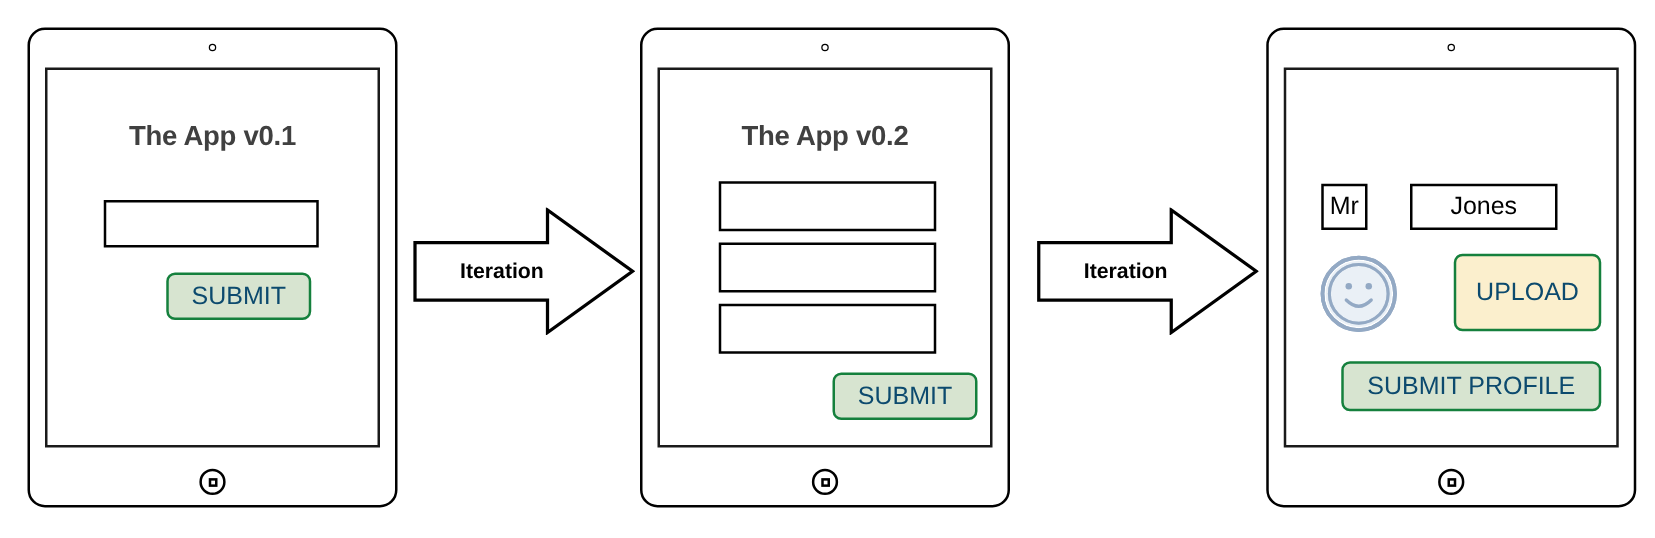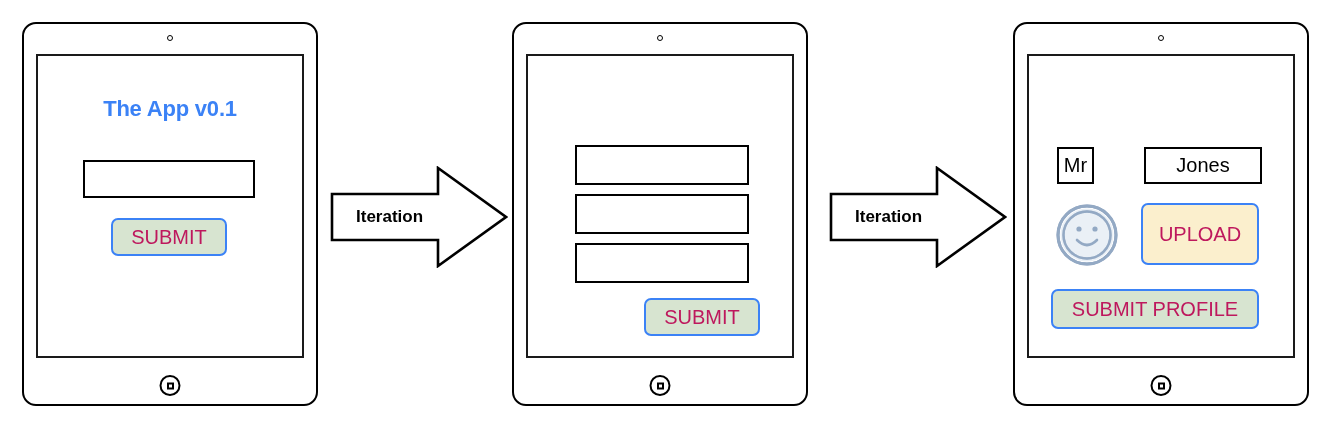--- a/index.html
+++ b/index.html
@@ -86,21 +86,21 @@
     overflow: hidden;
   }
 
   .app-title {
     position: absolute;
     left: 0;
     right: 0;
     text-align: center;
     font-size: 22px;
     font-weight: bold;
-    color: #3b82f6;
+    color: #404040;
     letter-spacing: -0.2px;
     white-space: nowrap;
   }
 
   
   .field {
     position: absolute;
     box-sizing: border-box;
     border: 2.5px solid #000000;
     background: #ffffff;
@@ -112,28 +112,29 @@
     font-size: 20px;
     color: #000000;
     height: 100%;
     white-space: nowrap;
   }
 
   
   .btn {
     position: absolute;
     box-sizing: border-box;
-    border: 2px solid #3b82f6;
+    border: 2px solid #15803d;
     border-radius: 7px;
     display: flex;
     align-items: center;
     justify-content: center;
     font-size: 20px;
-    color: #be185d;
-    white-space: nowrap;
+    color: #0c4a6e;
+    white-space: nowrap;
+    margin-left: 22px;
   }
   .btn-green { background: #d7e4d0; }
   .btn-yellow { background: #fbefcd; }
 
   
   .avatar {
     position: absolute;
   }
 
   
@@ -145,21 +146,21 @@
     position: absolute;
     top: 0;
     left: 0;
     width: 100%;
     height: 100%;
     display: flex;
     align-items: center;
     font-size: 17px;
     font-weight: bold;
     color: #000000;
-    padding-left: 26px;
+    padding-left: 38px;
     box-sizing: border-box;
     white-space: nowrap;
   }
 </style>
 </head>
 <body>
 
 <div id="canvas">
 
   <div class="tablet tablet-1">
@@ -184,20 +185,21 @@
     <svg width="178" height="102" viewBox="0 0 178 102" xmlns="http://www.w3.org/2000/svg">
       <polygon points="2,28 108,28 108,2 176,51 108,100 108,74 2,74" fill="#ffffff" stroke="#000000" stroke-width="2.6" stroke-linejoin="miter"></polygon>
     </svg>
     <div class="arrow-label">Iteration</div>
   </div>
 
   <div class="tablet tablet-2">
     <div class="camera-dot"></div>
 
     <div class="screen">
+      <div class="app-title" style="top:40px;">The App v0.2</div>
 
       <div class="field" style="left:47px; top:89px; width:174px; height:40px;">
         <div class="field-text"></div>
       </div>
 
       <div class="field" style="left:47px; top:138px; width:174px; height:40px;">
         <div class="field-text"></div>
       </div>
 
       <div class="field" style="left:47px; top:187px; width:174px; height:40px;">
@@ -221,21 +223,21 @@
 
   <div class="tablet tablet-3">
     <div class="camera-dot"></div>
 
     <div class="screen">
 
       <div class="field" style="left:28px; top:91px; width:37px; height:37px;">
         <div class="field-text">Mr</div>
       </div>
 
-      <div class="field" style="left:115px; top:91px; width:118px; height:37px;">
+      <div class="field" style="left:99px; top:91px; width:118px; height:37px;">
         <div class="field-text">Jones</div>
       </div>
 
       <div class="avatar" style="left:27px; top:148px; width:62px; height:62px;">
         <svg width="62" height="62" viewBox="0 0 62 62" xmlns="http://www.w3.org/2000/svg">
           <circle cx="31" cy="31" r="29" fill="none" stroke="#93a9c4" stroke-width="3"></circle>
           <circle cx="31" cy="31" r="23.5" fill="none" stroke="#93a9c4" stroke-width="2.4"></circle>
           <circle cx="31" cy="31" r="26.5" fill="#d8e3ee" opacity="0.55"></circle>
           <circle cx="31" cy="31" r="29" fill="none" stroke="#93a9c4" stroke-width="3"></circle>
           <circle cx="31" cy="31" r="23.5" fill="none" stroke="#93a9c4" stroke-width="2.4"></circle>

